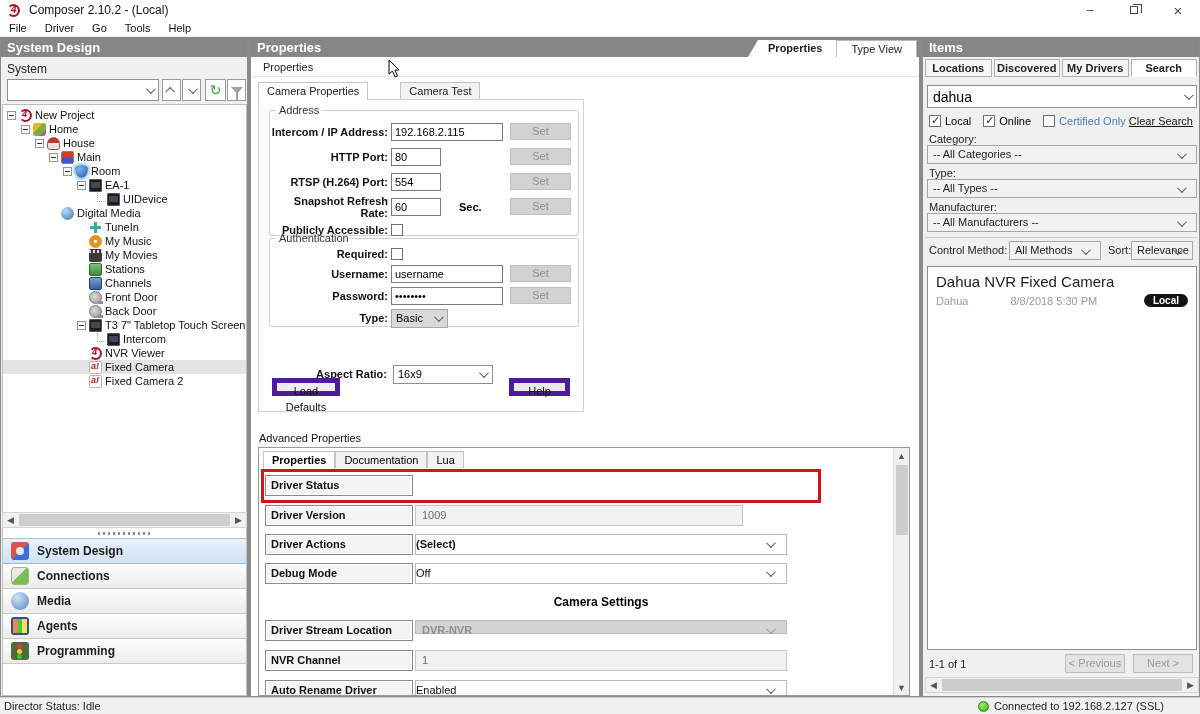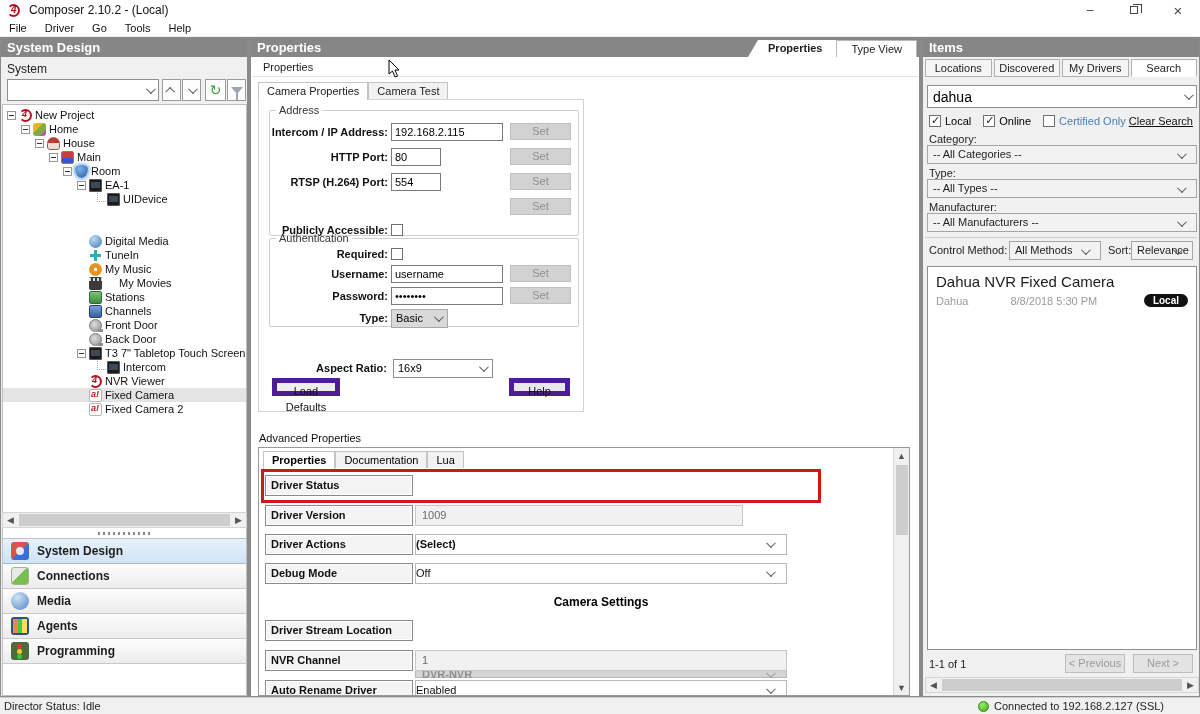--- a/index.html
+++ b/index.html
@@ -78,21 +78,21 @@
   .nic-agents::before { content:""; position:absolute; inset:2px; background:
       linear-gradient(90deg,#e84 0 33%,#4c4 33% 66%,#fd5 66%); }
   .nic-prog { background:#4d6b3c; border-radius:3px; }
   .nic-prog::before { content:""; position:absolute; left:6px; top:2px; width:5px; height:5px; border-radius:50%; background:#e33; box-shadow:0 5px 0 #ec2, 0 10px 0 #3c3; }
 
   
   .hdr-tabs { position:absolute; top:2px; right:2px; display:flex; height:17px; }
   .hdr-tab { background:#fff; border:1px solid #b9b9b9; border-bottom:none; padding:0 14px; font-size:11px; line-height:16px; color:#222; }
   .hdr-tab.active { font-weight:bold; clip-path:polygon(10px 0,100% 0,100% 100%,0 100%); border:none; padding-left:20px; }
   .subhdr { position:absolute; left:1px; right:1px; top:20px; height:19px; background:#fff; border-bottom:1px solid #e3e3e3; font-size:11px; color:#222; line-height:19px; padding-left:11px; }
-  .ctab-row { position:absolute; display:flex; }
+  .ctab-row { position:absolute; display:flex;gap:32px; }
   .ctab { border:1px solid #c4c4c4; border-bottom:none; background:#f2f2f2; padding:0 8px; height:17px; line-height:16px; font-size:11px; color:#222; }
   .ctab.active { background:#fff; position:relative; z-index:2; height:18px; }
   .formbox { position:absolute; background:#fff; border:1px solid #d2d2d2; }
   fieldset { position:absolute; border:1px solid #d0d0d0; border-radius:2px; }
   legend { font-size:11px; color:#333; margin-left:6px; padding:0 3px; }
   .frow { position:absolute; left:0; right:0; height:20px; display:flex; align-items:center; }
   .flabel { width:118px; text-align:right; font-weight:bold; font-size:11px; color:#111; flex:none; }
   .tinput { border:1px solid #7a7a7a; height:18px; font-family:"Liberation Sans",sans-serif; font-size:11px; padding:0 3px; margin-left:3px; }
   .setbtn { position:absolute; width:61px; height:17px; background:#d2d2d2; border:1px solid #c0c0c0; color:#8f8f8f; font-size:11px; text-align:center; line-height:15px; }
   .cbox { width:12px; height:12px; border:1px solid #707070; background:#fff; margin-left:3px; position:relative; flex:none; }
@@ -103,21 +103,21 @@
   .pushbtn { position:absolute; background:#eee; border:5px solid #4c1d95; font-size:11px; text-align:center; color:#111; }
 
   
   .advbox { position:absolute; background:#fff; border:1px solid #9a9a9a; overflow:hidden; }
   .atab { border:1px solid #c4c4c4; border-bottom:none; background:#f2f2f2; padding:0 8px; height:17px; line-height:16px; font-size:11px; }
   .atab.active { background:#fff; font-weight:bold; height:18px; position:relative; z-index:2; }
   .arow-label { position:absolute; width:148px; height:21px; background:#f4f4f4; border:1px solid #8a8a8a; box-shadow:inset 0 0 0 1px #fff; font-weight:bold; font-size:11px; line-height:19px; padding-left:5px; color:#111; }
   .arow-field { position:absolute; height:21px; border:1px solid #c6c6c6; background:#f1f1f1; color:#6b6b6b; font-size:11px; line-height:19px; padding-left:6px; }
   .arow-dd { position:absolute; height:21px; border:1px solid #b8b8b8; background:#fff; color:#111; font-size:11px; line-height:19px; }
   .arow-dd .chev, .arow-dd-dis .chev { position:absolute; right:8px; top:6px; }
-  .arow-dd-dis { position:absolute; height:14px; border:1px solid #b8b8b8; background:#d4d4d4; color:#8f8f8f; font-size:11px; line-height:19px; padding-left:6px;margin-top:44px; }
+  .arow-dd-dis { position:absolute; height:14px; border:1px solid #b8b8b8; background:#d4d4d4; color:#8f8f8f; font-size:11px; line-height:19px; padding-left:6px; }
   .redbox { position:absolute; border:3px solid #d21616; background:transparent; pointer-events:none; z-index:5; }
   .vscroll { position:absolute; width:16px; background:#f0f0f0; border-left:1px solid #d8d8d8; display:flex; flex-direction:column; align-items:center; }
   .vthumb { width:12px; height:70px; background:#cdcdcd; margin-top:2px; }
 
   
   .itab { flex:1; border:1px solid #b0b0b0; background:#f5f5f5; height:18px; line-height:17px; text-align:center; font-size:11px; color:#222; }
   .itab.active { background:#fff; border-bottom-color:#fff; }
   .searchbox { position:absolute; background:#fff; border:1px solid #8f8f8f; display:flex; align-items:center; }
   .filterrow { position:absolute; display:flex; align-items:center; font-size:11px; }
   .slabel { position:absolute; font-size:11px; color:#222; }
@@ -213,33 +213,33 @@
         <div class="trow" style="padding-left:74px;">
             <span class="exp"></span>
             <span class="ic ic-screen"></span>
             <span class="tlabel">EA-1</span>
           </div>
         <div class="trow" style="padding-left:92px;">
             <span class="conn"></span>
             <span class="ic ic-screen"></span>
             <span class="tlabel">UIDevice</span>
           </div>
-        <div class="trow" style="padding-left:86px;margin-top:28px;">
+        <div class="trow" style="padding-left:58px;">
             <span class="ic ic-globe"></span>
             <span class="tlabel">Digital Media</span>
           </div>
         <div class="trow" style="padding-left:86px;">
             <span class="ic ic-tunein"></span>
             <span class="tlabel">TuneIn</span>
           </div>
         <div class="trow" style="padding-left:86px;">
             <span class="ic ic-music"></span>
             <span class="tlabel">My Music</span>
           </div>
-        <div class="trow" style="padding-left:86px;gap:14px;">
+        <div class="trow" style="padding-left:86px;">
             <span class="ic ic-movies"></span>
             <span class="tlabel">My Movies</span>
           </div>
         <div class="trow" style="padding-left:86px;">
             <span class="ic ic-stations"></span>
             <span class="tlabel">Stations</span>
           </div>
         <div class="trow" style="padding-left:86px;">
             <span class="ic ic-channels"></span>
             <span class="tlabel">Channels</span>
@@ -335,20 +335,25 @@
           <div class="frow" style="top:31px;">
             <span class="flabel">HTTP Port:</span>
             <input class="tinput" style="width: 50px;" value="80">
           </div>
           <div class="setbtn" style="left:240px;top:32px;">Set</div>
           <div class="frow" style="top:56px;">
             <span class="flabel">RTSP (H.264) Port:</span>
             <input class="tinput" style="width: 50px;" value="554">
           </div>
           <div class="setbtn" style="left:240px;top:57px;">Set</div>
+          <div class="frow" style="top:81px;">
+            <span class="flabel">Snapshot Refresh Rate:</span>
+            <input class="tinput" style="width: 50px;" value="60">
+            <span style="margin-left:18px;font-weight:bold;">Sec.</span>
+          </div>
           <div class="setbtn" style="left:240px;top:82px;">Set</div>
           <div class="frow" style="top:104px;">
             <span class="flabel">Publicly Accessible:</span>
             <span class="cbox"></span>
           </div>
         </fieldset>
 
         <fieldset style="left:10px;top:124px;width:310px;height:95px;margin-top:8px;">
           <legend>Authentication</legend>
           <div class="frow" style="top:0px;">
@@ -367,21 +372,21 @@
           <div class="setbtn" style="left:240px;top:43px;">Set</div>
           <div class="frow" style="top:64px;">
             <span class="flabel">Type:</span>
             <span class="ddown gray" style="width:57px;margin-left:3px;">
                 <span>Basic</span>
                 <span class="chev" style="margin-left:auto;"></span>
               </span>
           </div>
         </fieldset>
 
-        <div class="frow" style="top:258px;">
+        <div class="frow" style="top:264px;">
           <span class="flabel" style="width:128px;">Aspect Ratio:</span>
           <span class="ddown" style="width:100px;margin-left:6px;">
               <span>16x9</span>
               <span class="chev" style="margin-left:auto;"></span>
             </span>
         </div>
 
         <div class="pushbtn" style="left:13px;top:278px;width:68px;height:18px;line-height:16px;">Load Defaults</div>
         <div class="pushbtn" style="left:250px;top:278px;width:61px;height:18px;line-height:16px;background:#e8e8e8;">Help</div>
       </div>
@@ -427,21 +432,21 @@
       </div>
     </div>
 
     <svg class="cursor-svg" style="left:388px;top:22px;" width="14" height="20">
       <polygon points="1,1 1,15 4.5,12 7,18 9.5,17 7,11 11,11" fill="#fff" stroke="#000" stroke-width="1"></polygon>
     </svg>
 
     <div class="panel" style="left:922px;top:0;width:278px;height:660px;">
       <div class="panel-hdr">Items</div>
 
-      <div style="position:absolute;left:2px;top:21px;right:2px;display:flex;gap:2px;">
+      <div style="position:absolute;left:2px;top:21px;right:2px;display:flex;gap:2px;font-weight:bold;">
         <span class="itab">Locations</span>
         <span class="itab">Discovered</span>
         <span class="itab">My Drivers</span>
         <span class="itab active">Search</span>
       </div>
 
       <div class="searchbox" style="left:4px;top:47px;width:270px;height:23px;">
         <span style="font-size:14px;padding-left:5px;">dahua</span>
         <span class="chev"></span>
       </div>

